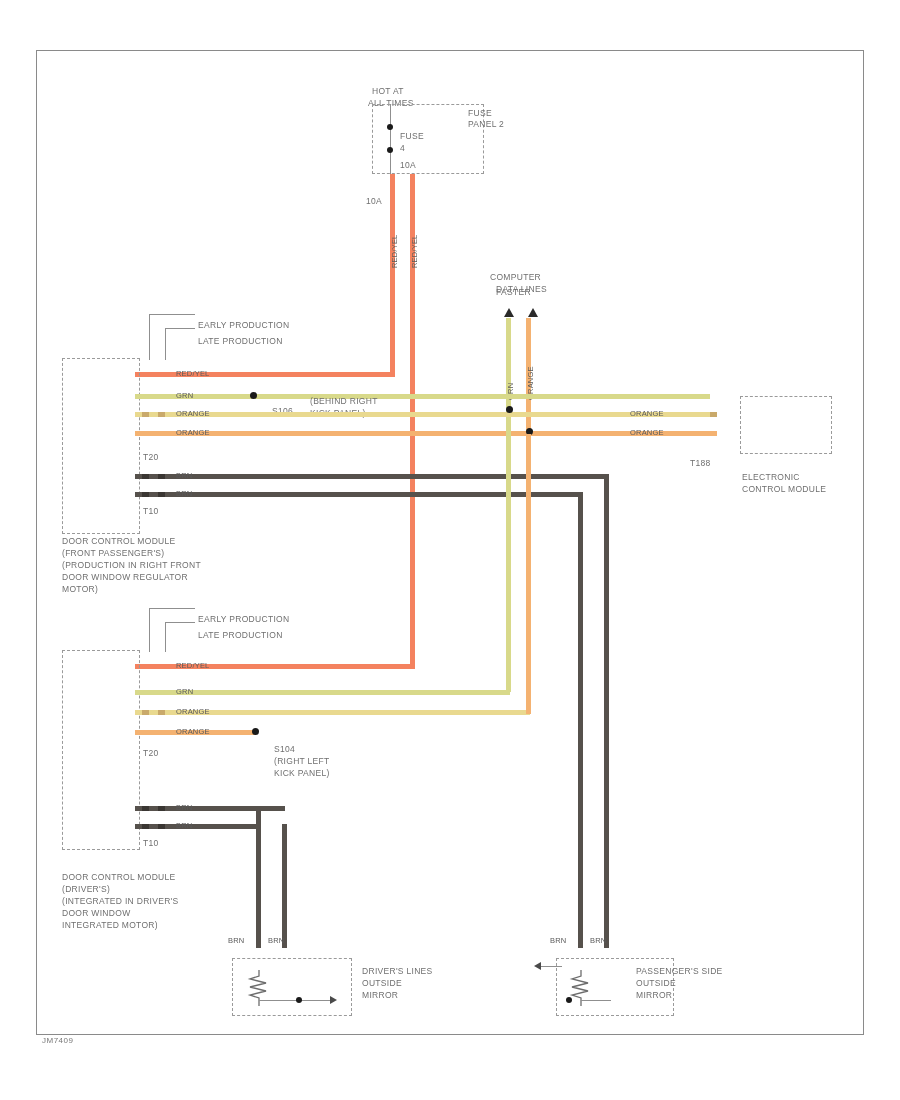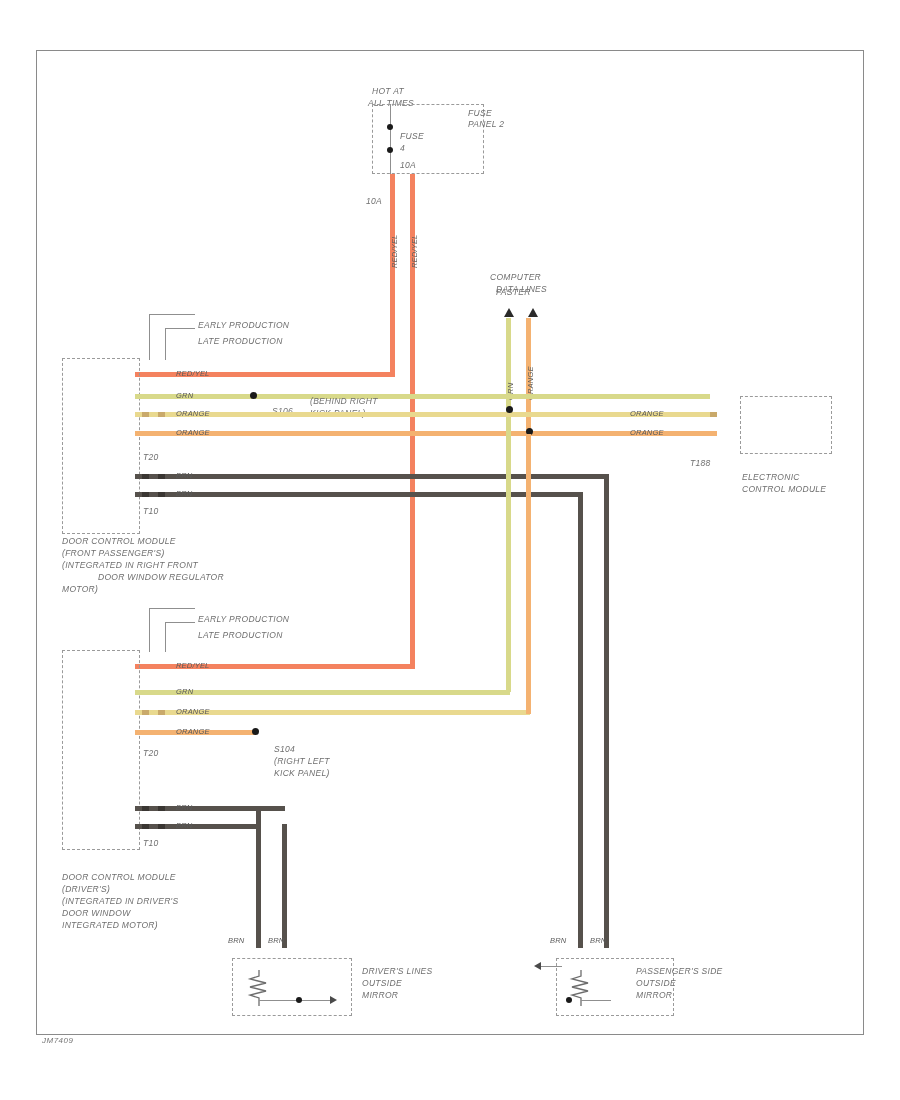--- a/index.html
+++ b/index.html
@@ -1,17 +1,17 @@
 <!DOCTYPE html>
 <html><head>
 <meta charset="utf-8">
 <style>
   html,body{margin:0;padding:0;background:#fff;}
   body{font-family:"Liberation Sans", sans-serif;}
-  #page{position:relative;width:900px;height:1100px;background:#ffffff;overflow:hidden;font-style:italic;}
+  #page{position:relative;width:900px;height:1100px;background:#ffffff;overflow:hidden;}
   #frame{position:absolute;left:36px;top:50px;width:828px;height:985px;border:1.5px solid #8a8a8a;box-sizing:border-box;}
 
   .lbl{position:absolute;font-size:8.5px;color:#6f6f6f;letter-spacing:.3px;line-height:11px;white-space:pre;}
   .wlbl{position:absolute;font-size:7.5px;color:#5a5a5a;letter-spacing:.2px;white-space:nowrap;}
   .vlbl{position:absolute;font-size:7.5px;color:#5a5a5a;letter-spacing:.2px;white-space:nowrap;
         transform-origin:0 0;transform:rotate(-90deg);}
 
   
   .w{position:absolute;}
   .wh{height:5px;}
@@ -125,22 +125,22 @@
 
   <div class="w wh" style="left:135px;top:492px;width:443px;height:5px;background:#56514c;"></div>
   <div class="pin" style="left:142px;top:492px;background:#3a3632;"></div>
   <div class="pin" style="left:158px;top:492px;background:#3a3632;"></div>
   <div class="wlbl" style="left:176px;top:489px;">BRN</div>
 
   <div class="lbl" style="left:143px;top:506px;">T10</div>
 
   <div class="lbl" style="left:62px;top:536px;">DOOR CONTROL MODULE</div>
   <div class="lbl" style="left:62px;top:548px;text-align:center;">(FRONT PASSENGER'S)</div>
-  <div class="lbl" style="left:62px;top:560px;">(INTEGRATED IN RIGHT FRONT</div>
-  <div class="lbl" style="left:62px;top:572px;margin-left:36px;">DOOR WINDOW REGULATOR</div>
+  <div class="lbl" style="left:62px;top:560px;">(PRODUCTION IN RIGHT FRONT</div>
+  <div class="lbl" style="left:62px;top:572px;">DOOR WINDOW REGULATOR</div>
   <div class="lbl" style="left:62px;top:584px;">MOTOR)</div>
 
   <div class="box" style="left:740px;top:396px;width:92px;height:58px;"></div>
   <div class="pin" style="left:710px;top:412px;background:#c9a96a;"></div>
   <div class="pin" style="left:710px;top:431px;background:#f4b271;"></div>
   <div class="wlbl" style="left:630px;top:409px;">ORANGE</div>
   <div class="wlbl" style="left:630px;top:428px;">ORANGE</div>
   <div class="lbl" style="left:690px;top:458px;">T188</div>
   <div class="lbl" style="left:742px;top:472px;">ELECTRONIC</div>
   <div class="lbl" style="left:742px;top:484px;">CONTROL MODULE</div>

